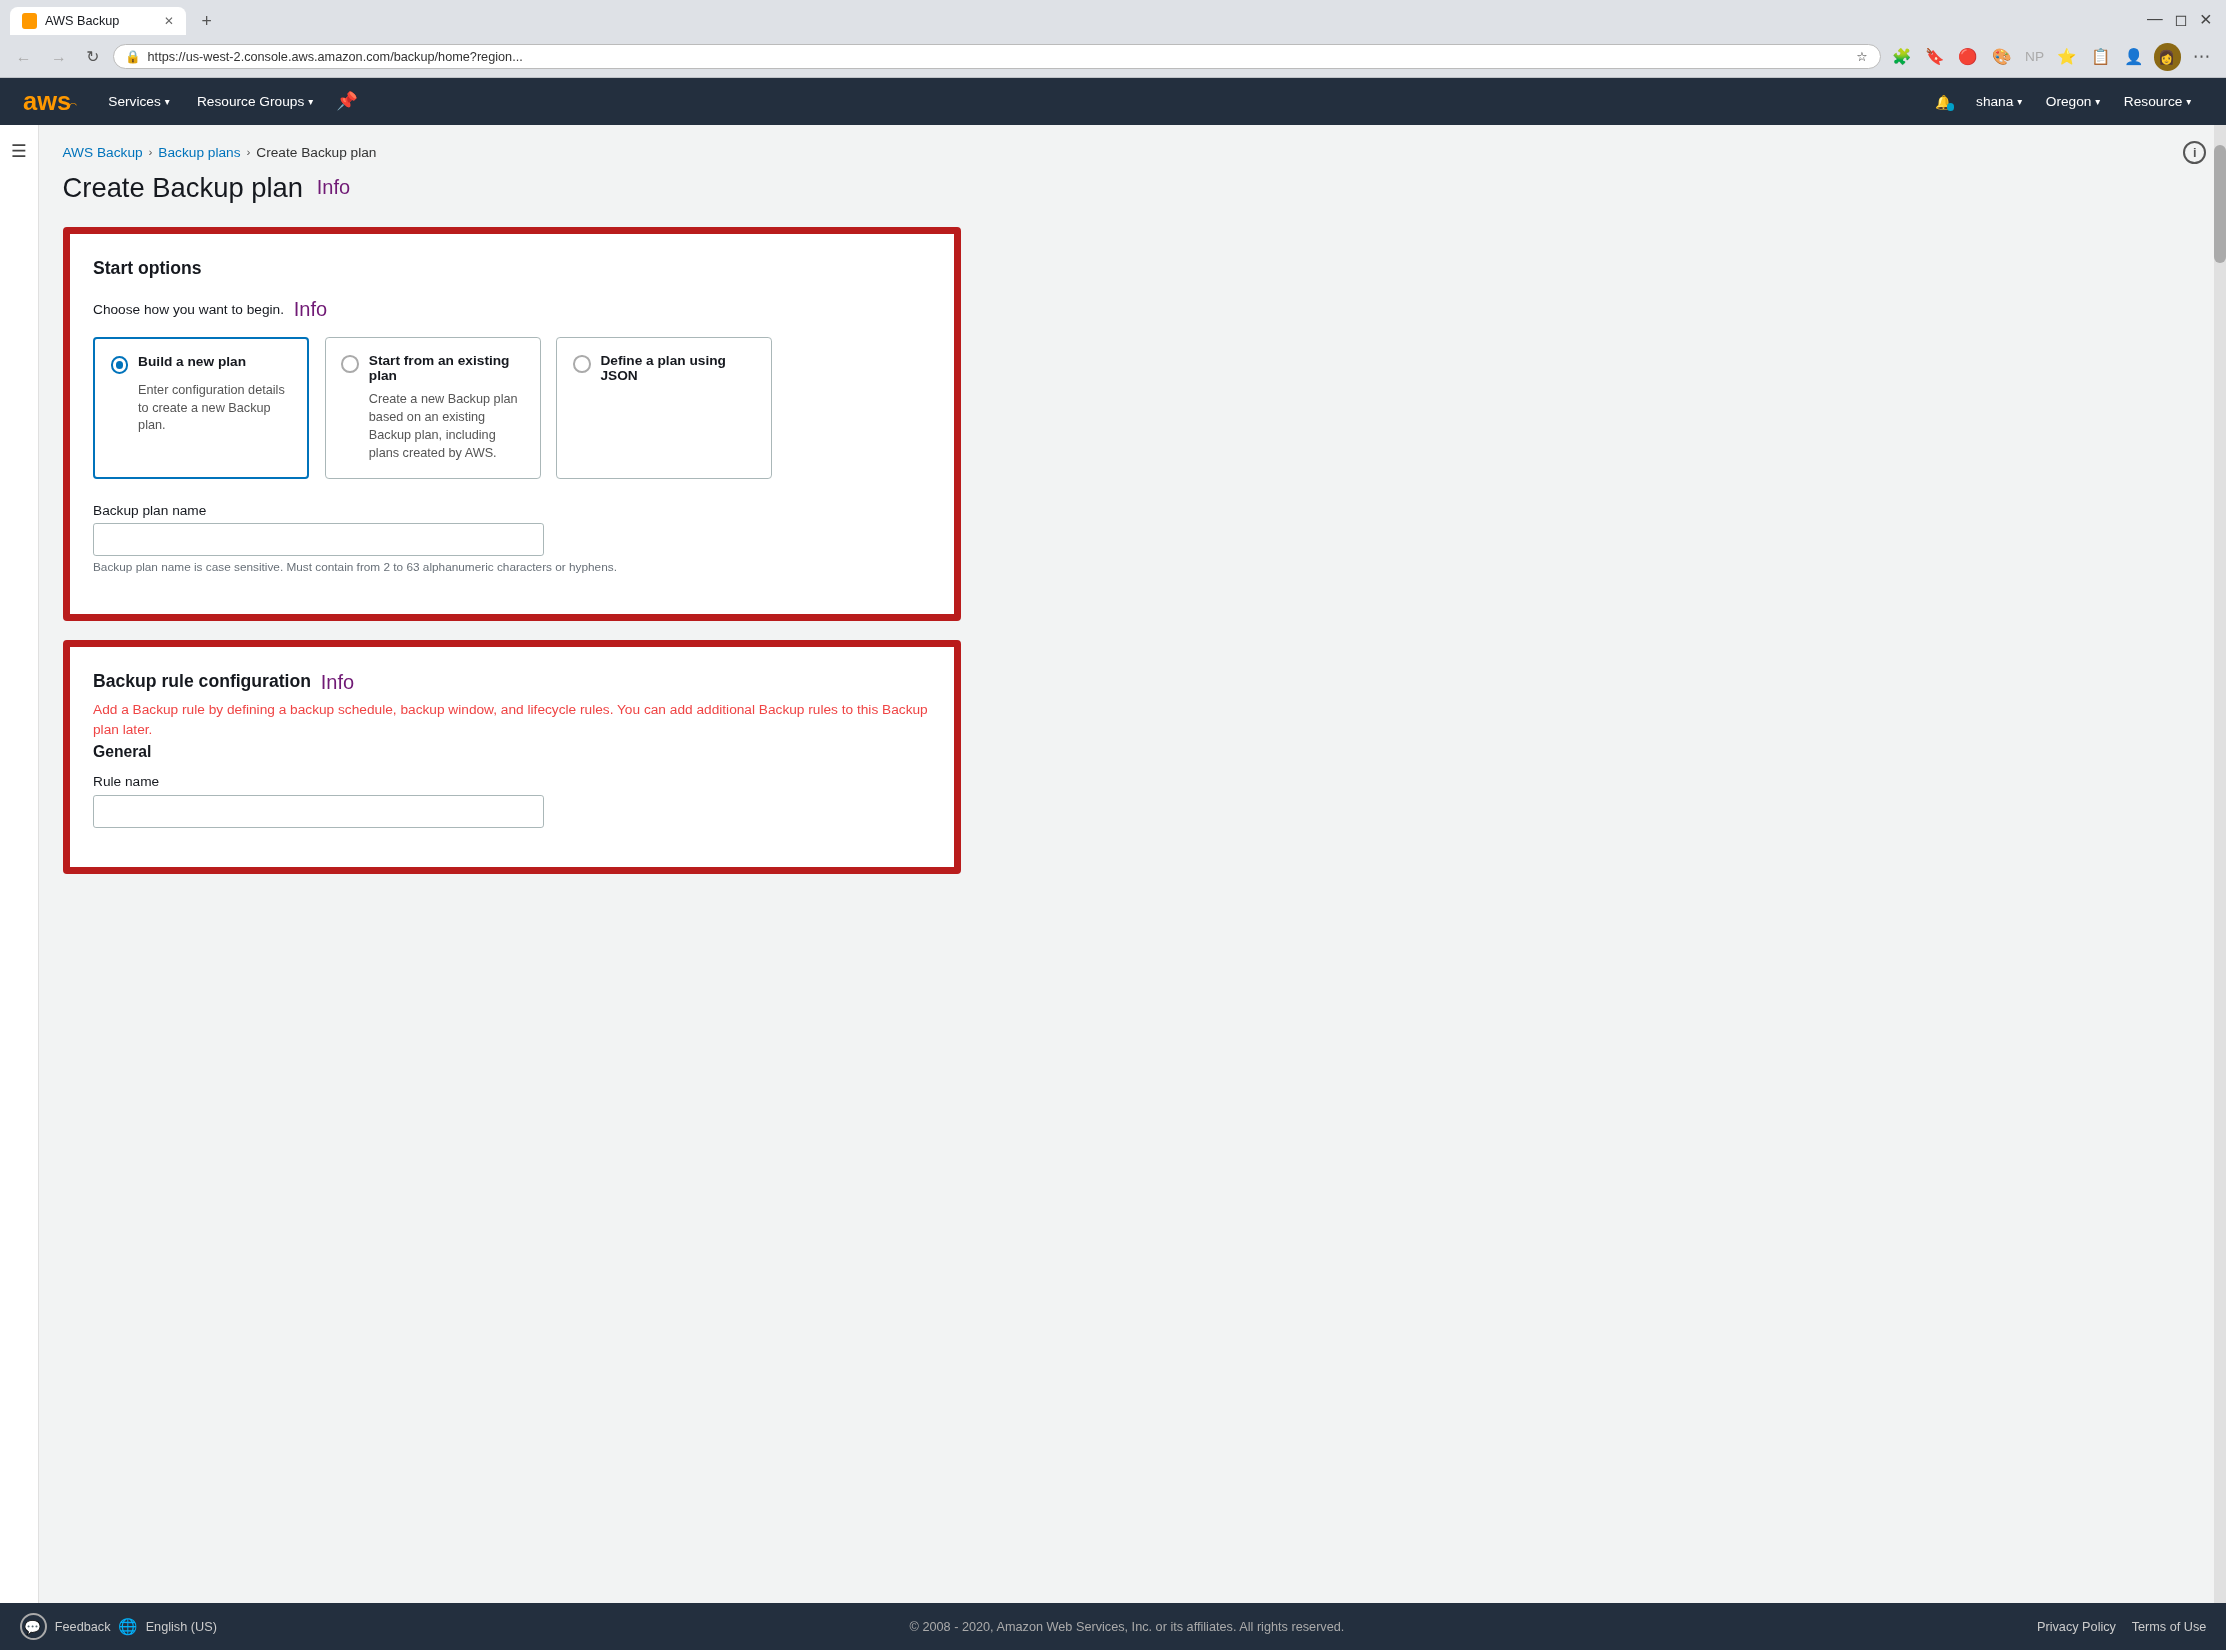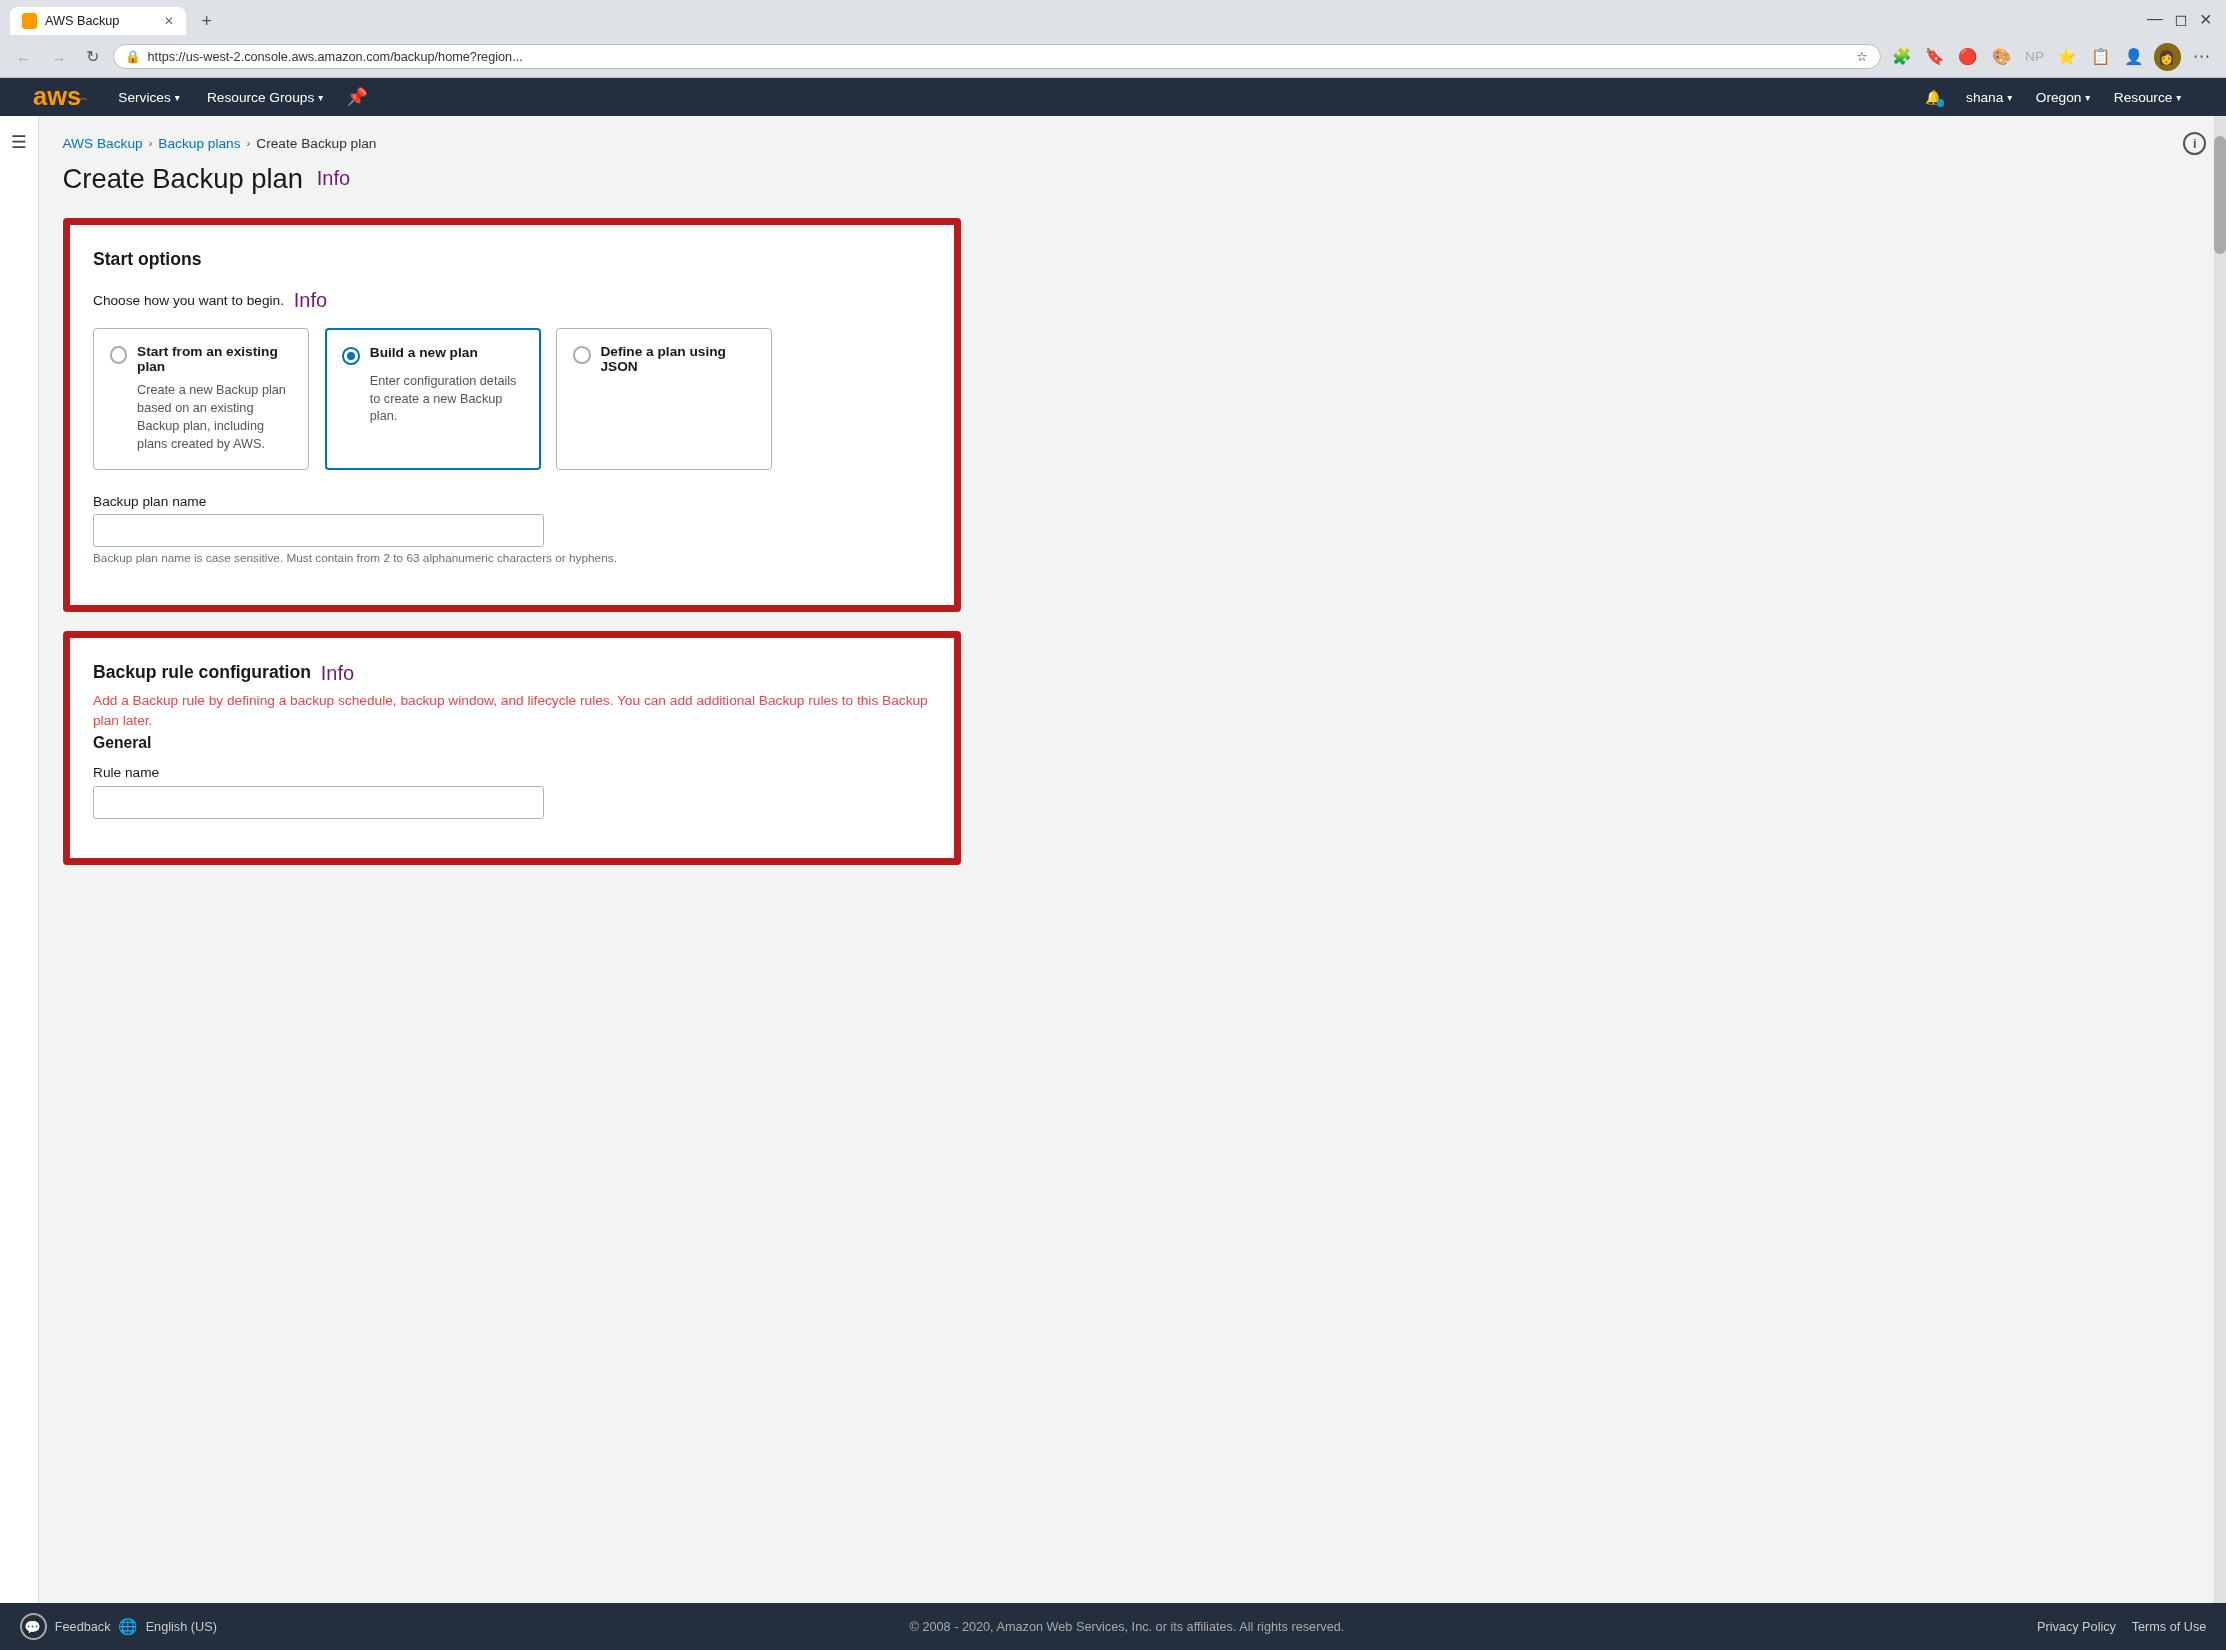--- a/index.html
+++ b/index.html
@@ -18,21 +18,21 @@
     .browser-address-bar { flex: 1; display: flex; align-items: center; background: #fff; border: 1px solid #bbb; border-radius: 19.6px; padding: 3.9px 11.8px; gap: 5.9px; }
     .browser-address-bar span { font-size: 12.7px; color: #333; overflow: hidden; text-overflow: ellipsis; white-space: nowrap; }
     .browser-lock-icon { color: #555; font-size: 12.7px; }
     .browser-star-icon { color: #555; font-size: 13.7px; margin-left: auto; }
     .browser-actions { display: flex; align-items: center; gap: 5.9px; }
     .browser-action-btn { background: none; border: none; font-size: 15.7px; cursor: pointer; color: #444; padding: 3.9px; border-radius: 3.9px; }
     .browser-profile-icon { width: 27.4px; height: 27.4px; border-radius: 50%; background: #8b6914; overflow: hidden; display: flex; align-items: center; justify-content: center; color: white; font-size: 13.7px; }
     .browser-menu-btn { font-size: 17.6px; color: #555; background: none; border: none; cursor: pointer; padding: 3.9px 5.9px; }
 
     
-    .aws-nav { background: #232f3e; color: #fff; display: flex; align-items: center; padding: 0 33px; height: 38px; gap: 0; }
+    .aws-nav { background: #232f3e; color: #fff; display: flex; align-items: center; padding: 0 23px; height: 47px; gap: 0; }
     .aws-logo { display: flex; align-items: center; margin-right: 15.7px; }
     .aws-nav-item { color: #fff; padding: 0 13.7px; height: 47px; display: flex; align-items: center; gap: 3.9px; cursor: pointer; font-size: 13.7px; white-space: nowrap; }
     .aws-nav-item .caret { font-size: 9.8px; }
     .aws-nav-pin { color: #fff; font-size: 17.6px; padding: 0 9.8px; cursor: pointer; }
     .aws-nav-right { margin-left: auto; display: flex; align-items: center; gap: 0; }
     .aws-nav-bell { position: relative; padding: 0 11.8px; cursor: pointer; }
     .aws-nav-bell-dot { width: 7.8px; height: 7.8px; background: #00a1c9; border-radius: 50%; position: absolute; top: 9.8px; right: 9.8px; }
     .aws-nav-user { display: flex; align-items: center; gap: 3.9px; padding: 0 11.8px; cursor: pointer; }
     .aws-nav-user-name { color: #fff; font-size: 13.7px; text-align: center; }
 
@@ -202,41 +202,41 @@
       <div class="card">
         <div class="card-title">Start options</div>
 
         <div class="choose-row">
           <span class="choose-label">Choose how you want to begin.</span>
           <a href="#" class="info-link">Info</a>
         </div>
 
         <div class="option-cards">
 
-          <div class="option-card">
-            <div class="option-card-radio">
-              <div class="radio-circle"></div>
-              <span class="option-card-title">Start from an existing plan</span>
-            </div>
-            <div class="option-card-desc">Create a new Backup plan based on an existing Backup plan, including plans created by AWS.</div>
-          </div>
-
           <div class="option-card selected">
             <div class="option-card-radio">
               <div class="radio-circle checked">
                 <div class="radio-inner"></div>
               </div>
               <span class="option-card-title">Build a new plan</span>
             </div>
             <div class="option-card-desc">Enter configuration details to create a new Backup plan.</div>
           </div>
 
           <div class="option-card">
             <div class="option-card-radio">
               <div class="radio-circle"></div>
+              <span class="option-card-title">Start from an existing plan</span>
+            </div>
+            <div class="option-card-desc">Create a new Backup plan based on an existing Backup plan, including plans created by AWS.</div>
+          </div>
+
+          <div class="option-card">
+            <div class="option-card-radio">
+              <div class="radio-circle"></div>
               <span class="option-card-title">Define a plan using JSON</span>
             </div>
           </div>
         </div>
 
         <div class="form-group">
           <div class="form-label">Backup plan name</div>
           <input class="form-input" type="text" placeholder="" style="">
           <div class="form-hint">Backup plan name is case sensitive. Must contain from 2 to 63 alphanumeric characters or hyphens.</div>
         </div>

